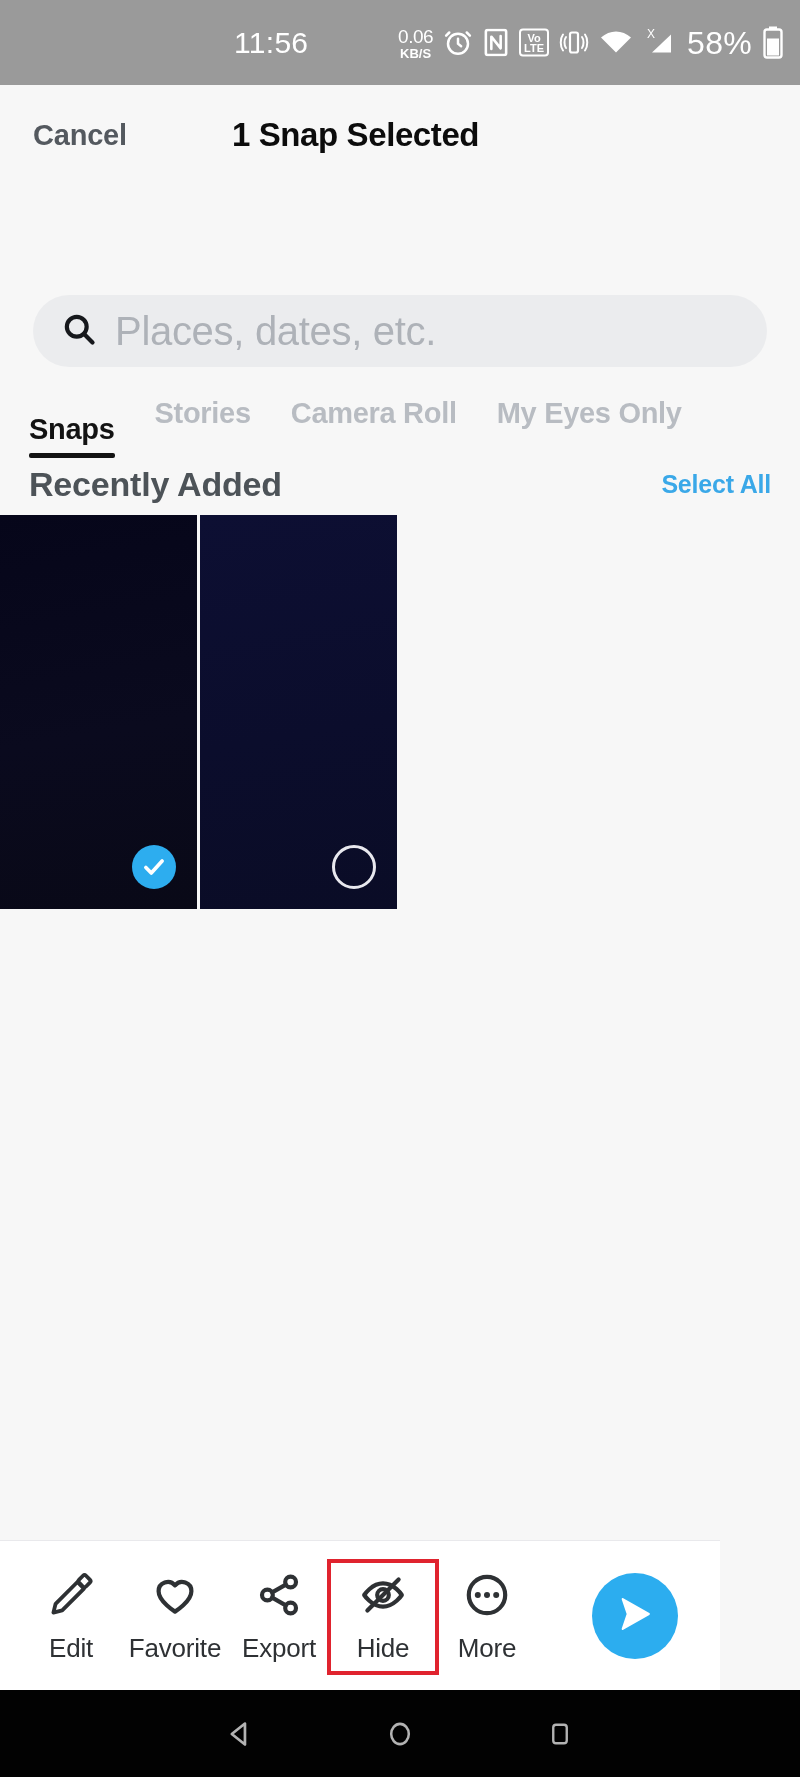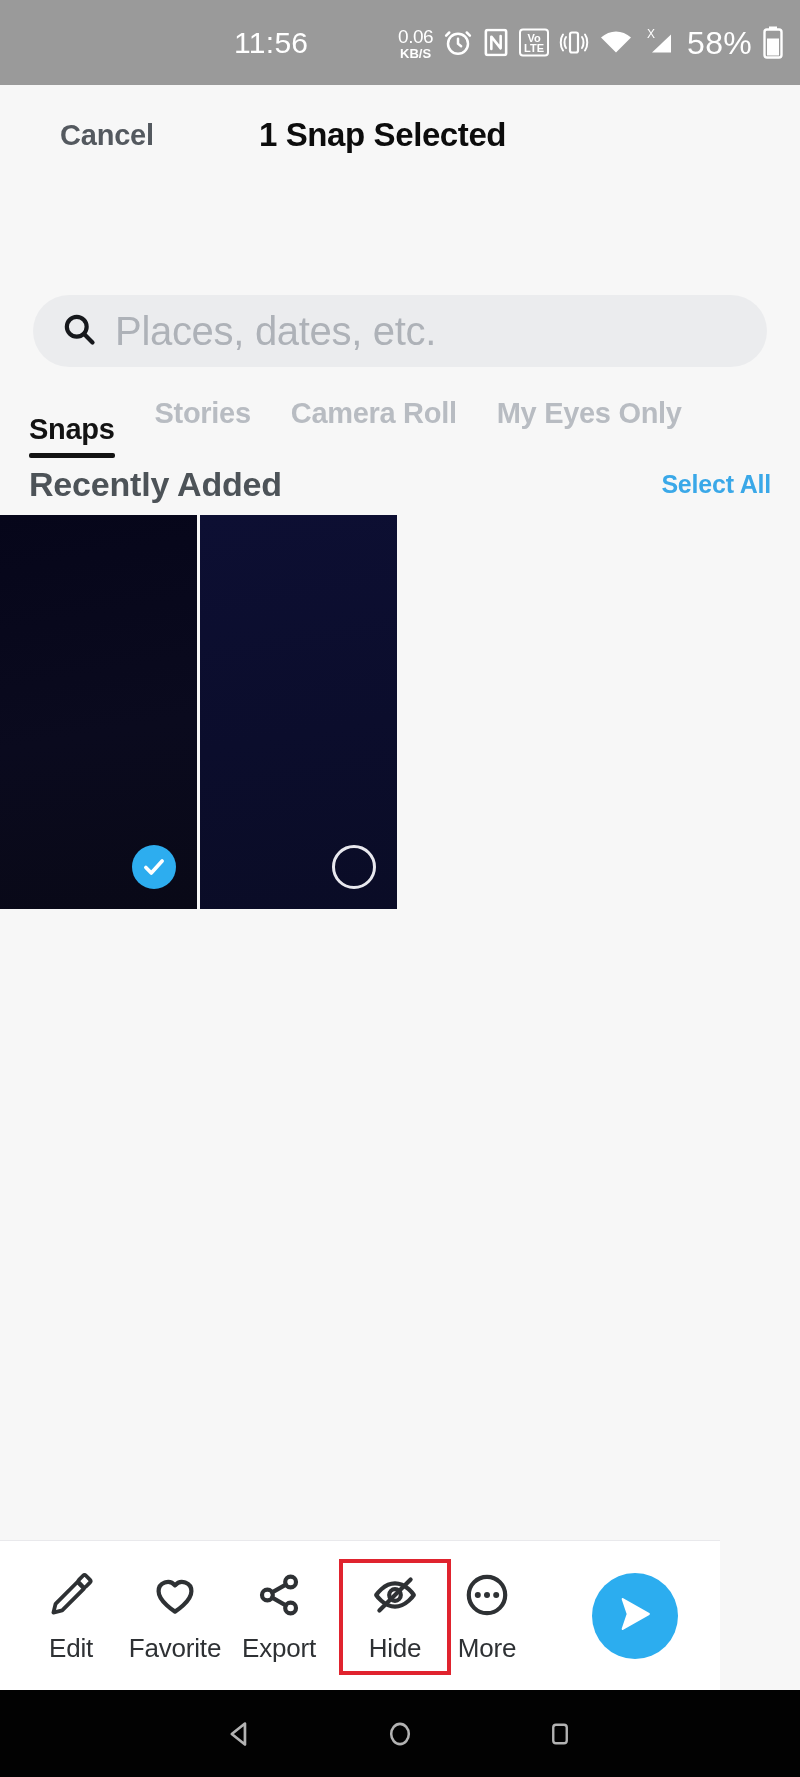--- a/index.html
+++ b/index.html
@@ -34,21 +34,21 @@
     border:2.5px solid #fff; border-radius:4px;
     font-size:11px; font-weight:700; line-height:0.95;
     padding:2px 3px; text-align:center;
     display:flex; flex-direction:column; align-items:center;
   }
   .sb-batt-pct { font-size:32px; font-weight:400; letter-spacing:0.3px; }
 
   
   .content { position:absolute; top:85px; left:0; width:800px; height:1605px; background:#f7f7f7; }
   .header {
-    position:relative; height:100px; display:flex; align-items:center;margin-left:27px;
+    position:relative; height:100px; display:flex; align-items:center;
   }
   .cancel-btn {
     position:absolute; left:33px; top:50%; transform:translateY(-50%);
     font-size:29px; font-weight:700; color:#54595f; letter-spacing:-0.2px;
     cursor:pointer;
   }
   .title {
     position:absolute; left:232px; top:50%; transform:translateY(-50%);
     font-size:33px; font-weight:700; color:#0c0c0c; letter-spacing:-0.4px;
   }
@@ -265,21 +265,21 @@
           <svg width="48" height="48" viewBox="0 0 24 24" fill="none" stroke="#2e3134" stroke-width="2.1" stroke-linecap="round" stroke-linejoin="round">
             <circle cx="17.8" cy="5.5" r="2.7"></circle>
             <circle cx="6.2" cy="12" r="2.7"></circle>
             <circle cx="17.8" cy="18.5" r="2.7"></circle>
             <path d="M8.6 10.7l6.8-3.9M8.6 13.3l6.8 3.9"></path>
           </svg>
         </span>
         <span class="tool-label">Export</span>
       </div>
 
-      <div class="tool highlighted" style="left:327px;margin-left:12px;">
+      <div class="tool highlighted" style="left:327px;">
         <span>
           <svg width="48" height="48" viewBox="0 0 24 24" fill="none" stroke="#2e3134" stroke-width="2.1" stroke-linecap="round" stroke-linejoin="round">
             <path d="M2.6 12S6.3 6.2 12 6.2 21.4 12 21.4 12 17.7 17.8 12 17.8 2.6 12 2.6 12z"></path>
             <circle cx="12" cy="12" r="2.9"></circle>
             <path d="M4.2 19.8L19.8 4.2"></path>
           </svg>
         </span>
         <span class="tool-label">Hide</span>
       </div>
 

